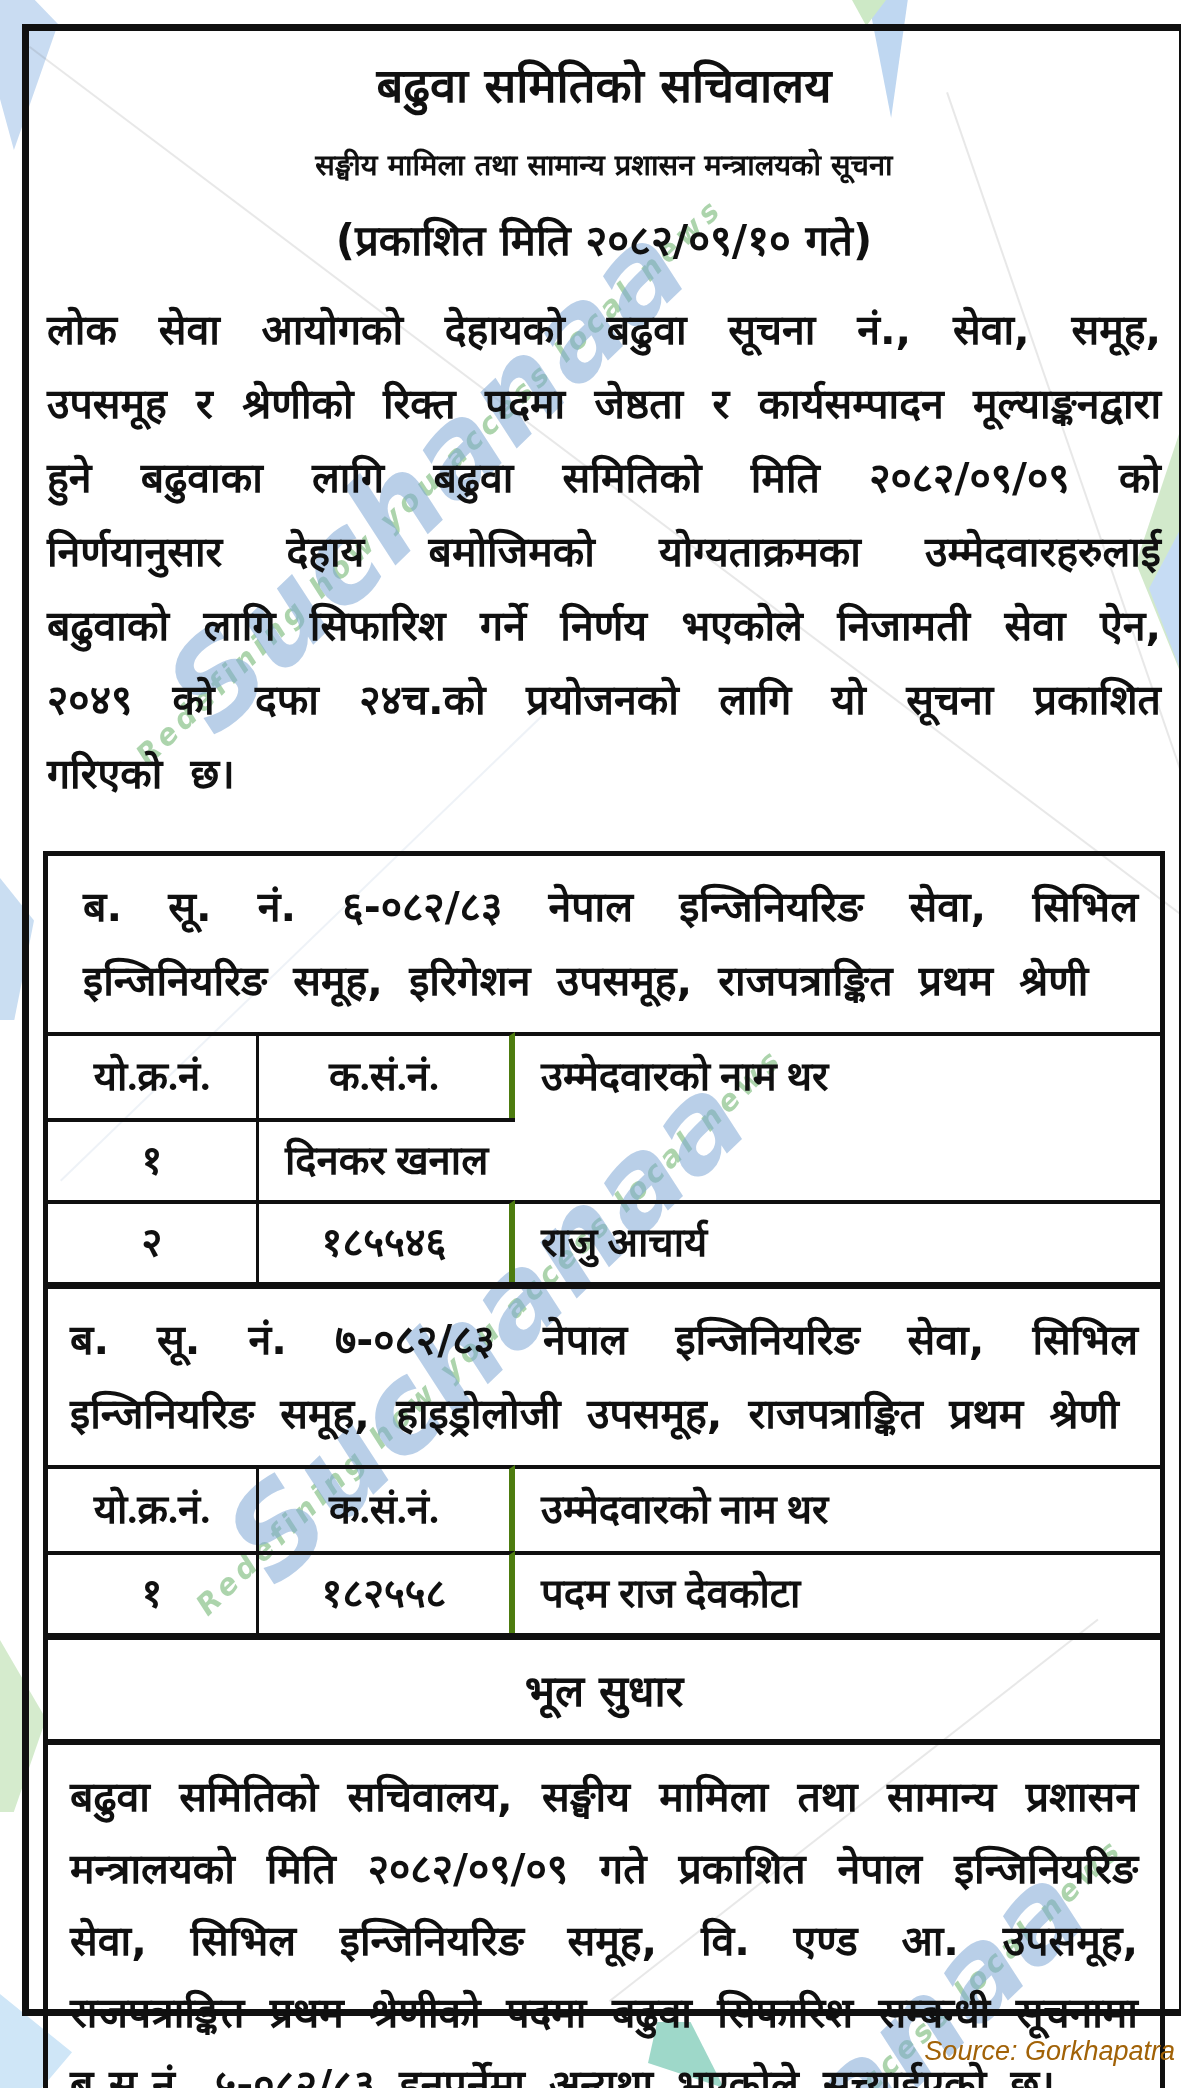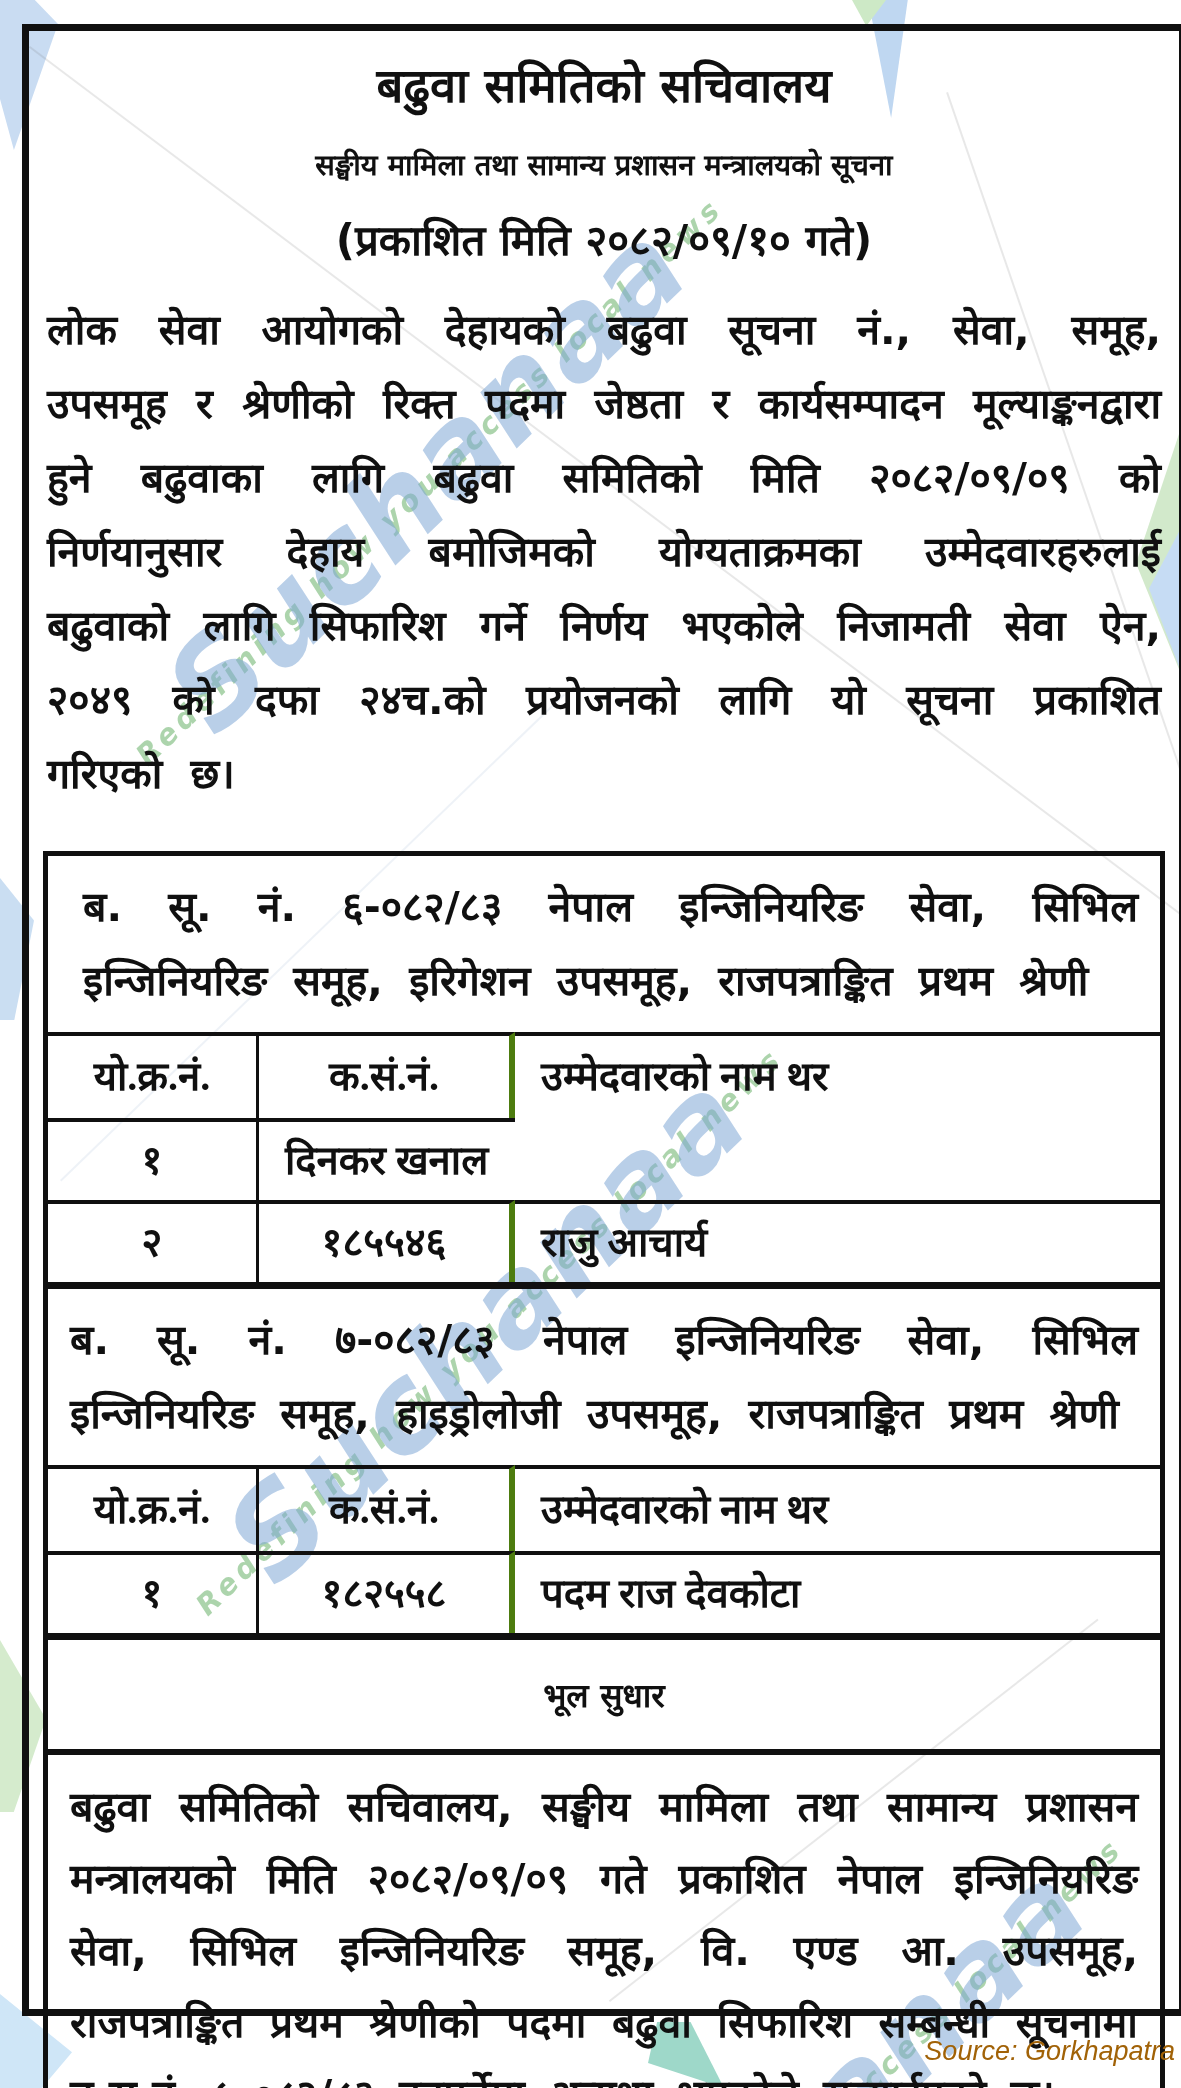--- a/index.html
+++ b/index.html
@@ -69,22 +69,22 @@
   .cell{border-top:4px solid #101010;padding:8px 10px;
     display:flex;align-items:center;font-size:40px;font-weight:700;line-height:62px;font-family:Liberation Serif, serif;}
   .cell.c1{justify-content:center;border-right:3px solid #101010;}
   .cell.c2{justify-content:center;border-right:6px solid #4d7c0f;}
   .cell.c3{justify-content:flex-start;padding-left:26px;}
   .section-header{border-top:7px solid #101010;padding:14px 22px;
     font-size:41px;line-height:74px;font-weight:700;text-align:justify;word-spacing:12px;}
   .ntable .first.section-header{border-top:none;padding-left:35px;}
   .colhead .cell{min-height:66px;}
   .datarow .cell{min-height:62px;}
-  .bhul{border-top:7px solid #101010;padding:32px 10px;text-align:center;
-    font-size:33px;font-weight:700;}
+  .bhul{border-top:7px solid #101010;padding:20px 10px;text-align:center;
+    font-size:43px;font-weight:700;}
   .correction{border-top:6px solid #101010;padding:16px 22px 26px;
     font-size:41px;line-height:72px;font-weight:700;text-align:justify;word-spacing:10px;}
   
   .source{position:absolute;z-index:2;right:6px;top:2036px;
     font-size:27px;font-style:italic;color:#a16207;
     font-family:"Liberation Sans","DejaVu Sans",sans-serif;}
 </style>
 </head>
 <body>
 

